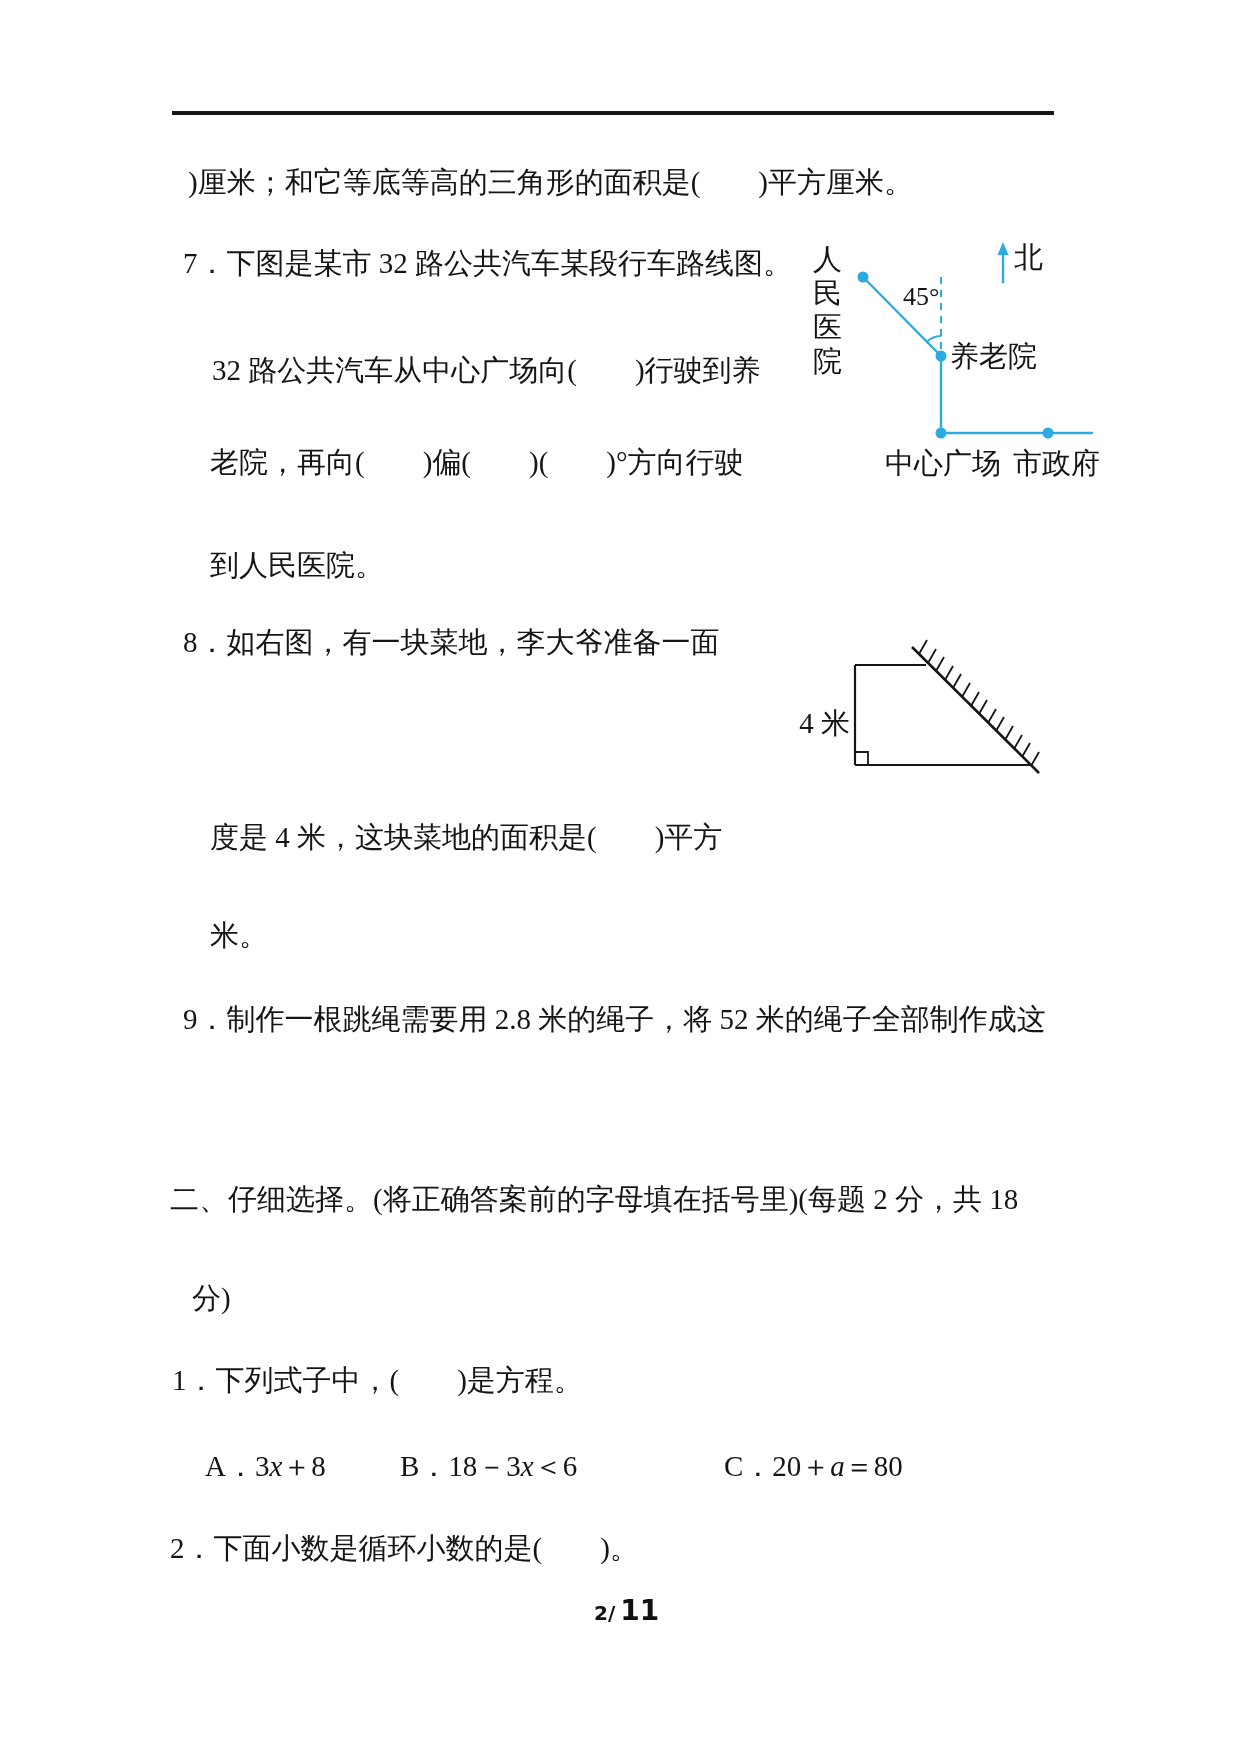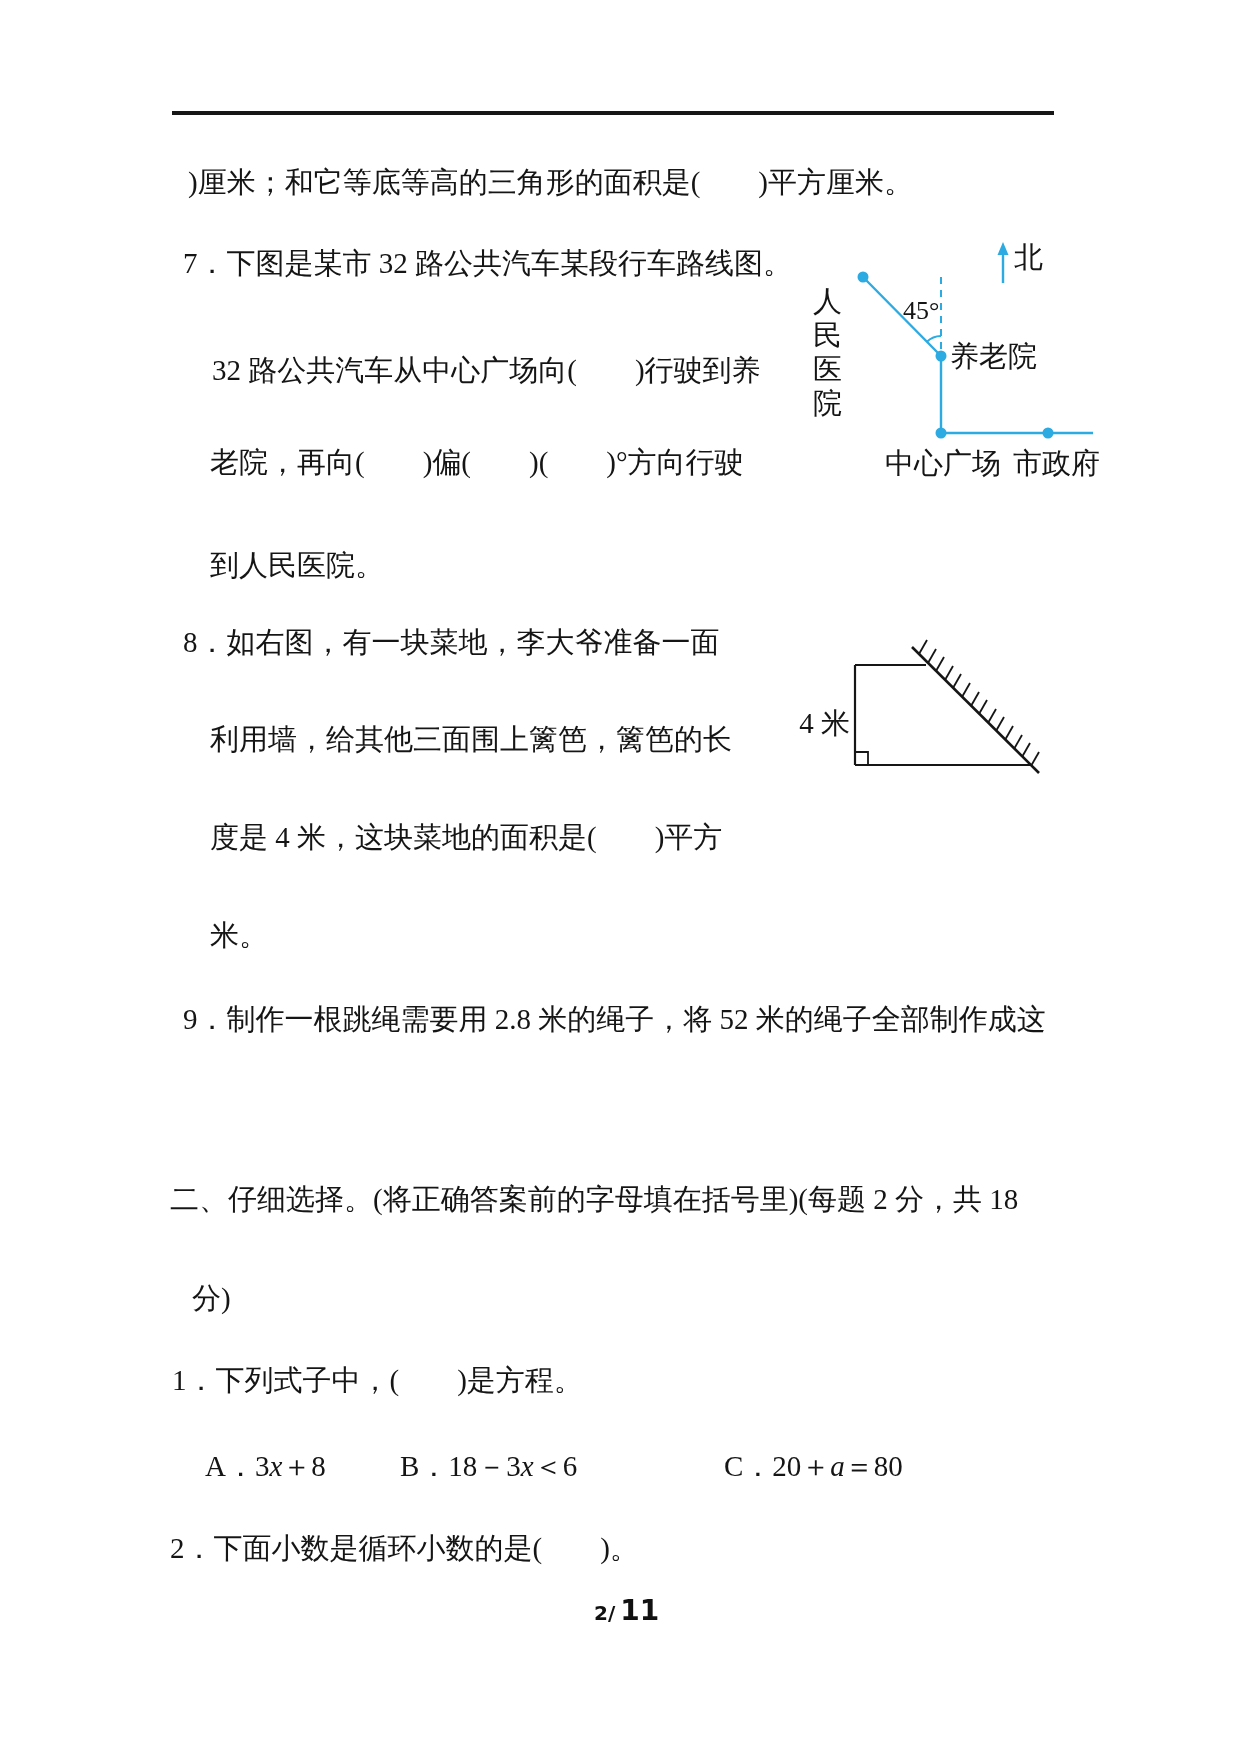--- a/index.html
+++ b/index.html
@@ -50,21 +50,20 @@
   <div class="rule"></div>
 
   <div class="tl" style="left:188px; top:163px;">)厘米；和它等底等高的三角形的面积是(　　)平方厘米。</div>
 
   <div class="tl" style="left:183px; top:244px;">7．下图是某市 32 路公共汽车某段行车路线图。</div>
   <div class="tl" style="left:212px; top:344px;margin-top:7px;">32 路公共汽车从中心广场向(　　)行驶到养</div>
   <div class="tl" style="left:210px; top:443px;">老院，再向(　　)偏(　　)(　　)°方向行驶</div>
   <div class="tl" style="left:210px; top:546px;">到人民医院。</div>
 
   <div class="tl" style="left:183px; top:623px;">8．如右图，有一块菜地，李大爷准备一面</div>
-  <div class="tl" style="left:210px; top:720px;">利用墙，给其他三面围上篱笆，篱笆的长</div>
   <div class="tl" style="left:210px; top:818px;">度是 4 米，这块菜地的面积是(　　)平方</div>
   <div class="tl" style="left:210px; top:916px;">米。</div>
 
   <div class="tl" style="left:183px; top:1000px;">9．制作一根跳绳需要用 2.8 米的绳子，将 52 米的绳子全部制作成这</div>
 
   <div class="tl" style="left:170px; top:1180px;">二、仔细选择。(将正确答案前的字母填在括号里)(每题 2 分，共 18</div>
   <div class="tl" style="left:192px; top:1279px;">分)</div>
 
   <div class="tl" style="left:172px; top:1361px;">1．下列式子中，(　　)是方程。</div>
 
@@ -85,22 +84,22 @@
         <line x1="1003" y1="283" x2="1003" y2="252" stroke-width="2.4"></line>
       </g>
       <g fill="#2caae2" stroke="none">
         <circle cx="863" cy="277" r="5.5"></circle>
         <circle cx="941" cy="356" r="5.5"></circle>
         <circle cx="941" cy="433" r="5.5"></circle>
         <circle cx="1048" cy="433" r="5.5"></circle>
         <polygon points="1003,242 997.5,255 1008.5,255"></polygon>
       </g>
     </svg>
-    <div class="v-label" style="left:812px; top:242px;margin-top:42px;">人民医院</div>
-    <div class="angle-label" style="left:903px; top:296px;">45°</div>
+    <div class="v-label" style="left:812px; top:242px;">人民医院</div>
+    <div class="angle-label" style="left:903px; top:282px;">45°</div>
     <div class="diagram-label" style="left:1014px; top:240px;">北</div>
     <div class="diagram-label" style="left:950px; top:339px;">养老院</div>
     <div class="diagram-label" style="left:885px; top:446px;">中心广场</div>
     <div class="diagram-label" style="left:1013px; top:446px;">市政府</div>
   </div>
 
   <div>
     <svg class="overlay" width="1241" height="1754" viewBox="0 0 1241 1754">
       <g stroke="#161616" stroke-width="2.2" fill="none">
         <line x1="855" y1="665" x2="926" y2="665"></line>

